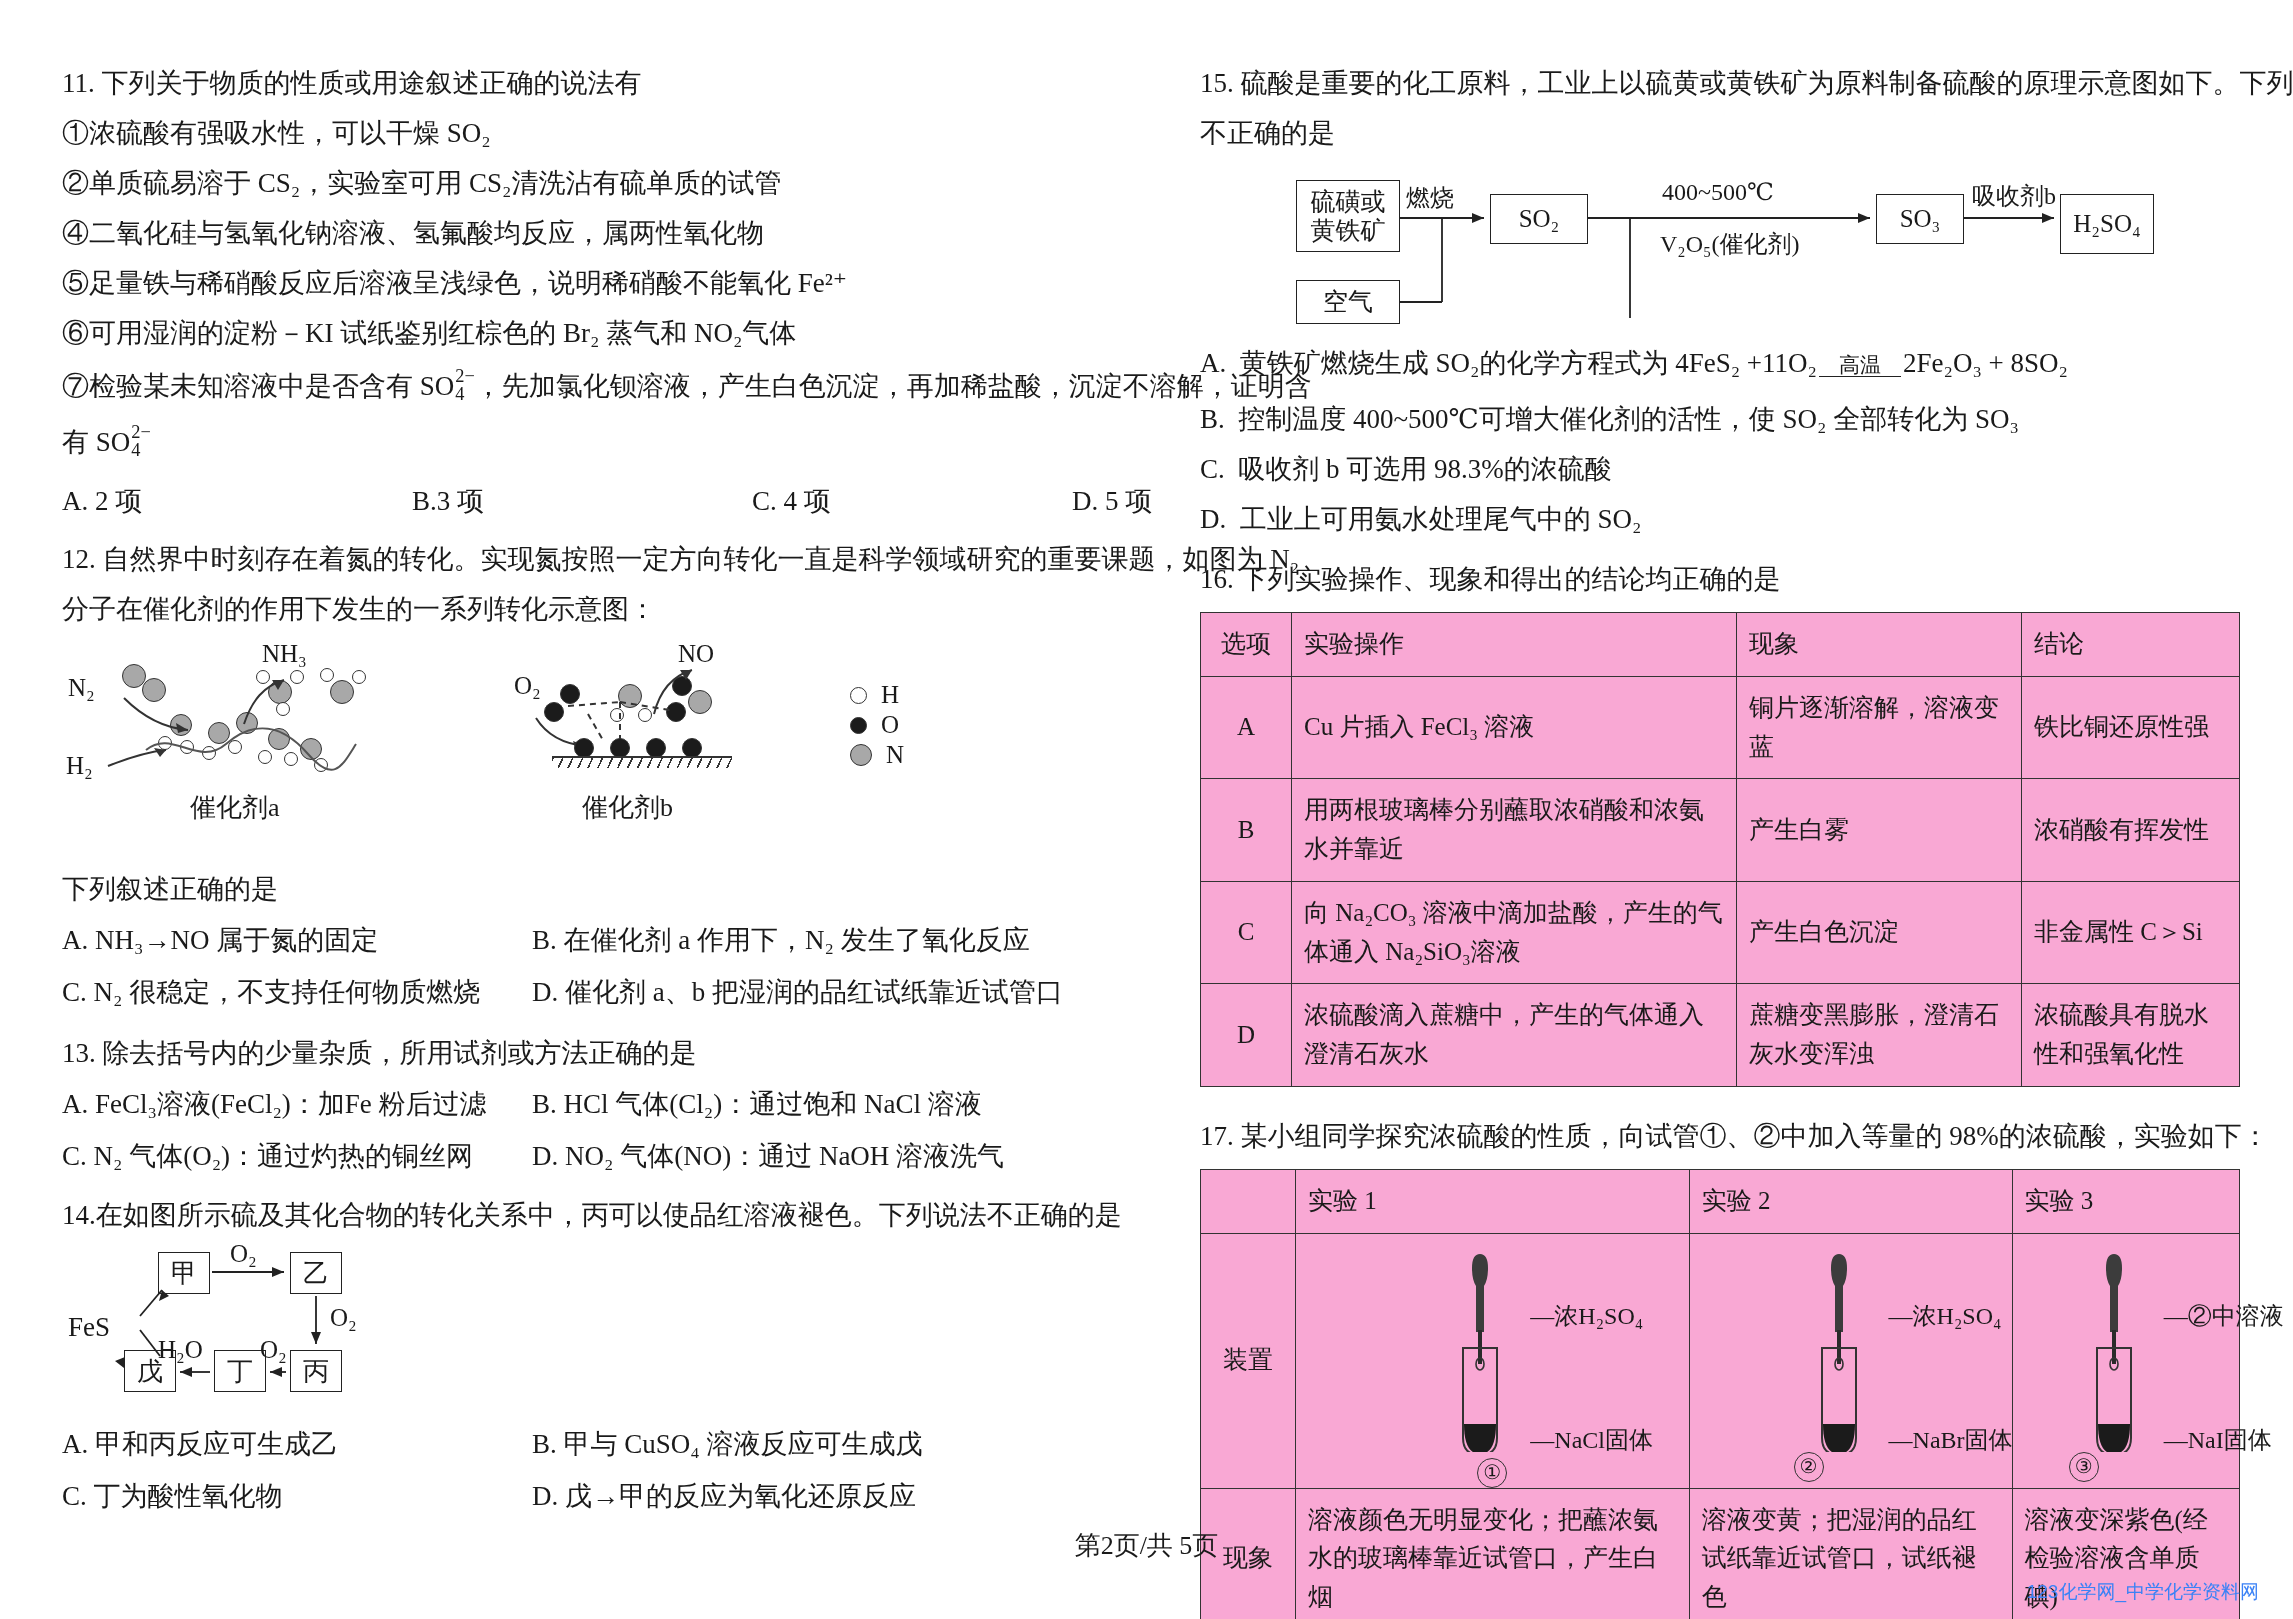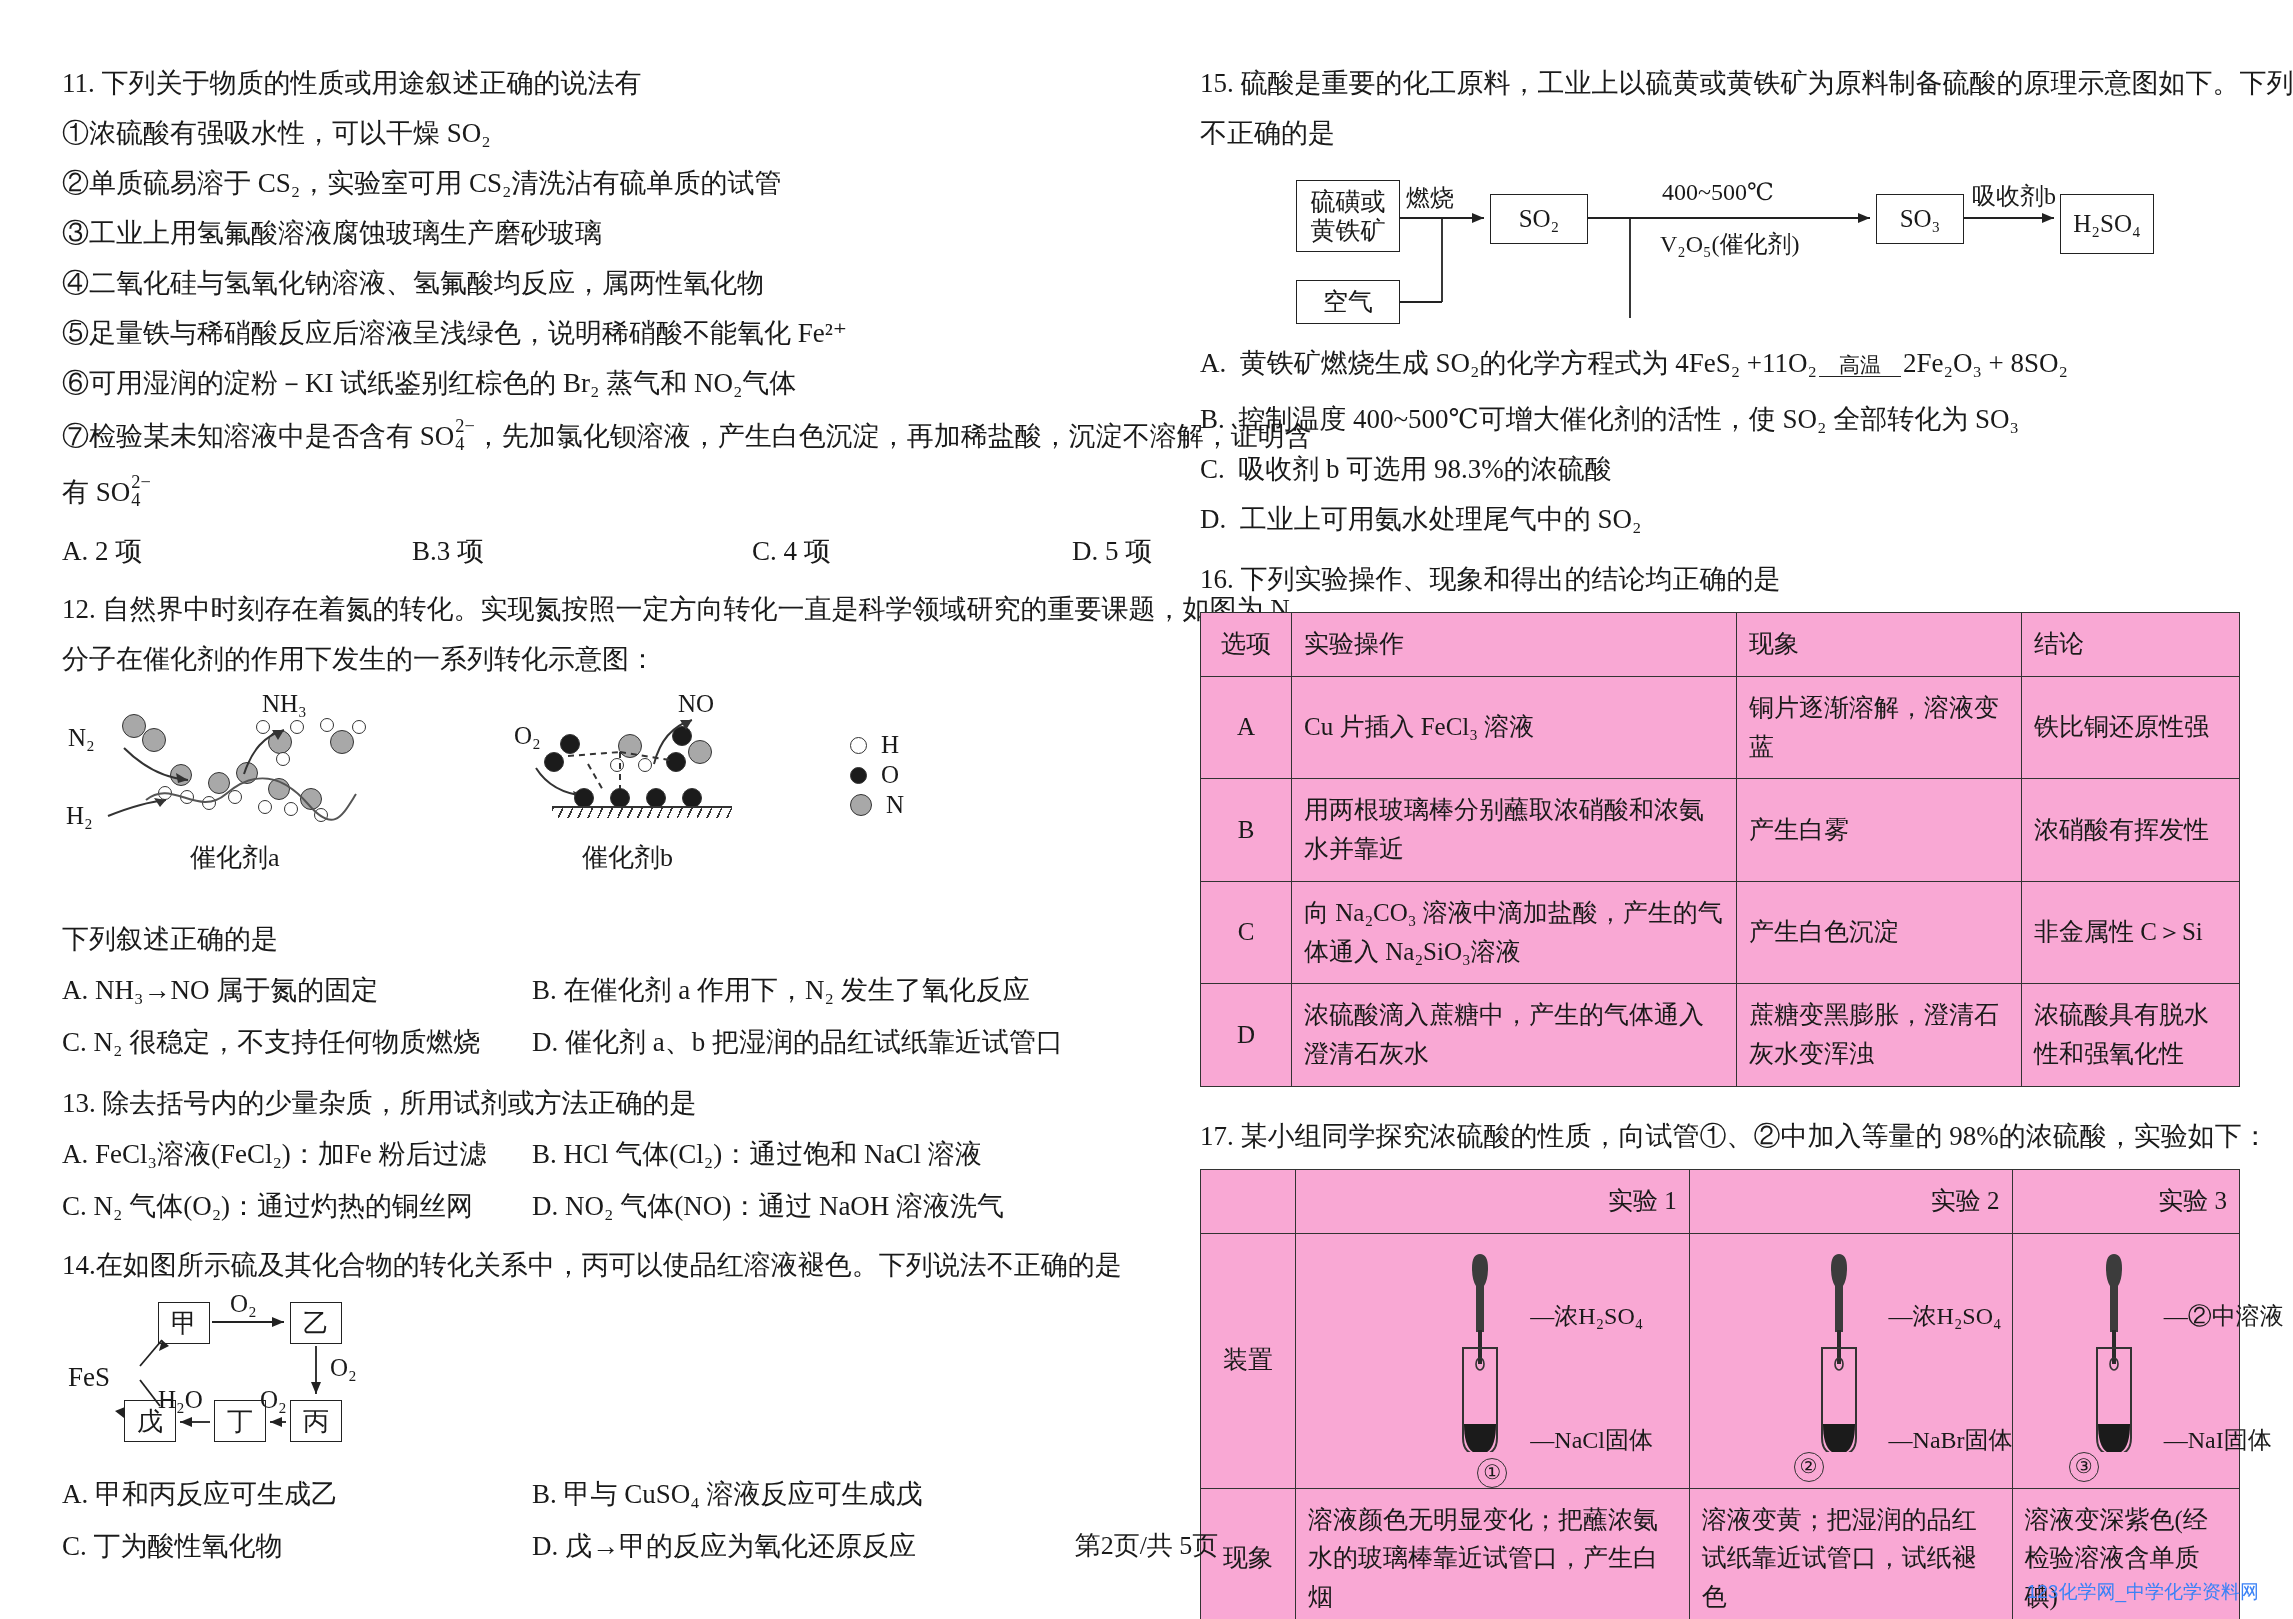--- a/index.html
+++ b/index.html
@@ -60,21 +60,21 @@
       font-size:25px;line-height:1.18;}
   .fl{position:absolute;font-size:24px;white-space:nowrap;}
 
   
   table{border-collapse:collapse;width:100%;font-size:25px;background:#f9a8d4;}
   table td,table th{border:1.6px solid #333;padding:12px 12px;vertical-align:middle;
      font-weight:normal;text-align:left;line-height:1.55;}
   .t16 td.c0{width:66px;text-align:center;}
   .t16 td.c1{width:420px;}
   .t16 td.c2{width:260px;}
-  .t17 td.hdr{text-align:right;}
+  .t17 td.hdr{text-align:left;}
   .t17 td.lab{width:70px;text-align:center;}
 
   
   .tube-wrap{position:relative;height:230px;}
   .tube{position:absolute;left:50%;transform:translateX(-50%);}
   .tlabel{position:absolute;font-size:24px;white-space:nowrap;}
   .circnum{position:absolute;left:50%;transform:translateX(-50%);
      width:28px;height:28px;border:1.5px solid #333;border-radius:50%;
      font-size:20px;display:flex;align-items:center;justify-content:center;}
 
@@ -86,21 +86,20 @@
 <body>
 
 <div class="page">
 
   <div class="col col-left">
 
     <div class="q" style="margin-top:58px;">
       <div class="qline">11.  下列关于物质的性质或用途叙述正确的说法有</div>
       <div class="qline">①浓硫酸有强吸水性，可以干燥 SO₂</div>
       <div class="qline">②单质硫易溶于 CS₂，实验室可用 CS₂清洗沾有硫单质的试管</div>
-      <div class="qline">③工业上用氢氟酸溶液腐蚀玻璃生产磨砂玻璃</div>
       <div class="qline">④二氧化硅与氢氧化钠溶液、氢氟酸均反应，属两性氧化物</div>
       <div class="qline">⑤足量铁与稀硝酸反应后溶液呈浅绿色，说明稀硝酸不能氧化 Fe²⁺</div>
       <div class="qline">⑥可用湿润的淀粉－KI 试纸鉴别红棕色的 Br₂ 蒸气和 NO₂气体</div>
       <div class="qline" style="line-height:56px;">
         <span>⑦检验某未知溶液中是否含有 SO</span><span class="sfrac"><span>2−</span><span>4</span></span><span>，先加氯化钡溶液，产生白色沉淀，再加稀盐酸，沉淀不溶解，证明含</span>
       </div>
       <div class="qline" style="line-height:56px;">
         <span>有 SO</span><span class="sfrac"><span>2−</span><span>4</span></span>
       </div>
       <div class="opts" style="margin-top:6px;">

